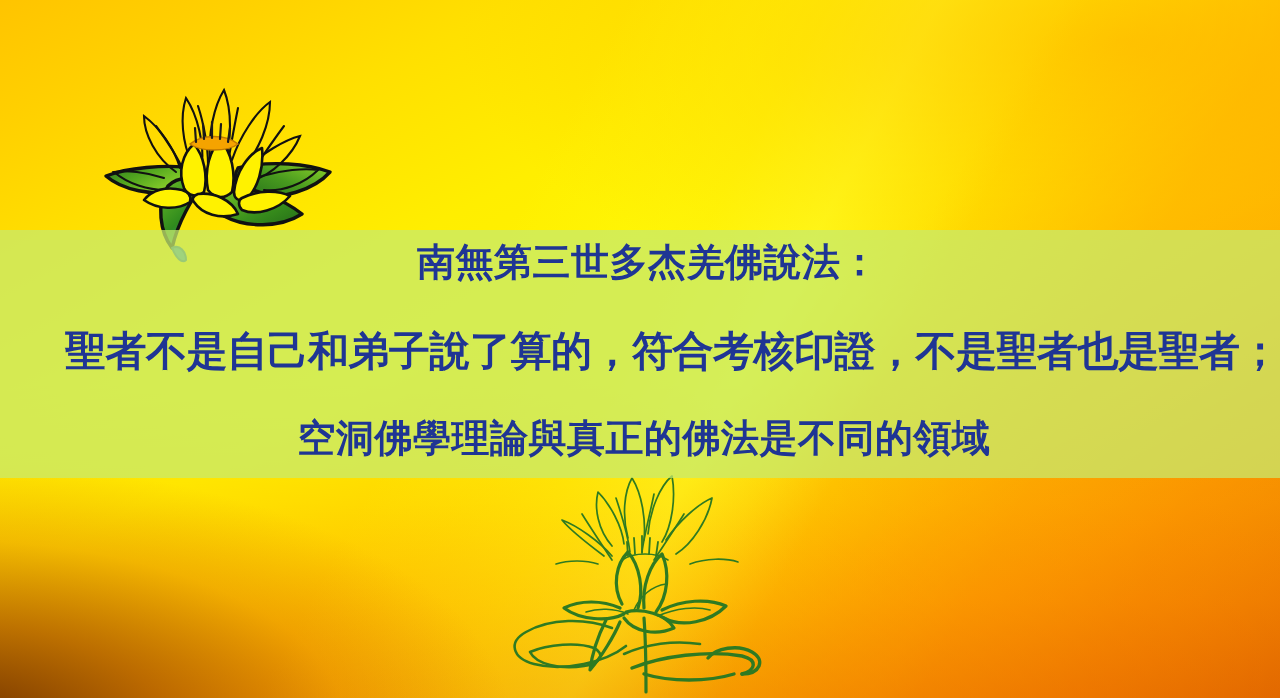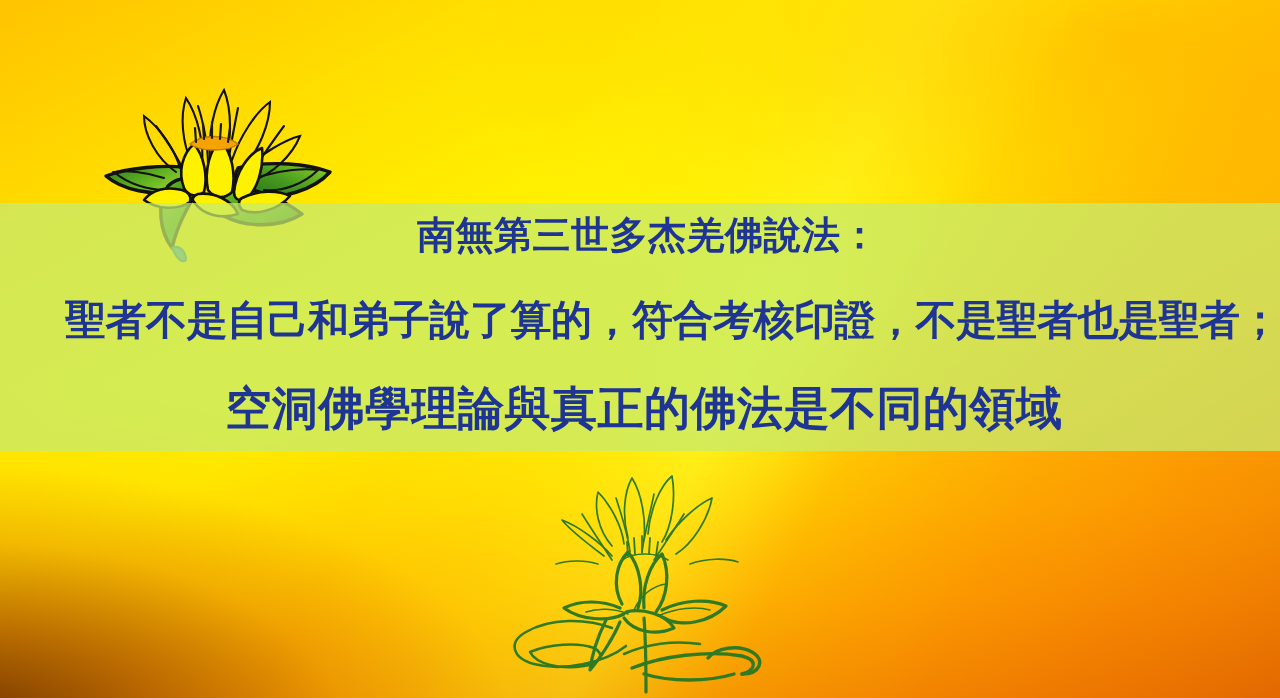--- a/index.html
+++ b/index.html
@@ -105,21 +105,21 @@
     left: 494px;
     top: 468px;
     width: 310px;
     height: 230px;
   }
 
   
   #text-band {
     position: absolute;
     left: 0;
-    top: 203px;
+    top: 230px;
     width: 1280px;
     height: 248px;
     background: rgba(198, 235, 110, 0.74);
     display: flex;
     flex-direction: column;
     justify-content: space-between;
     box-sizing: border-box;
     padding: 14px 0 18px 0;
   }
 
@@ -135,21 +135,21 @@
     font-size: 38px;
     text-align: center;
     padding-left: 16px;
   }
   .line-2 {
     font-size: 41px;
     text-align: right;
     letter-spacing: -0.5px;
   }
   .line-3 {
-    font-size: 46px;
+    font-size: 38px;
     text-align: center;
     padding-left: 8px;
   }
 </style>
 </head>
 <body>
 
 <div id="banner">
 
   <div class="bg-base"></div>

